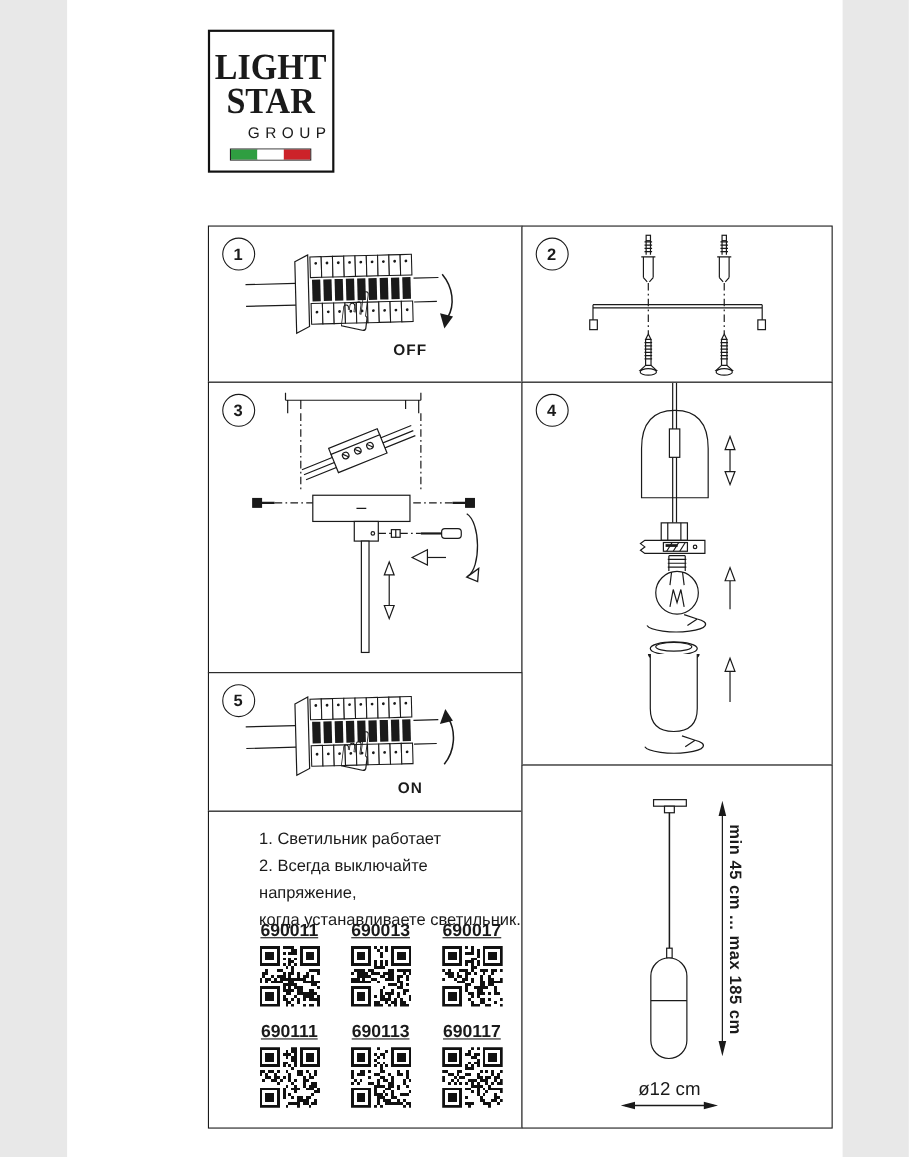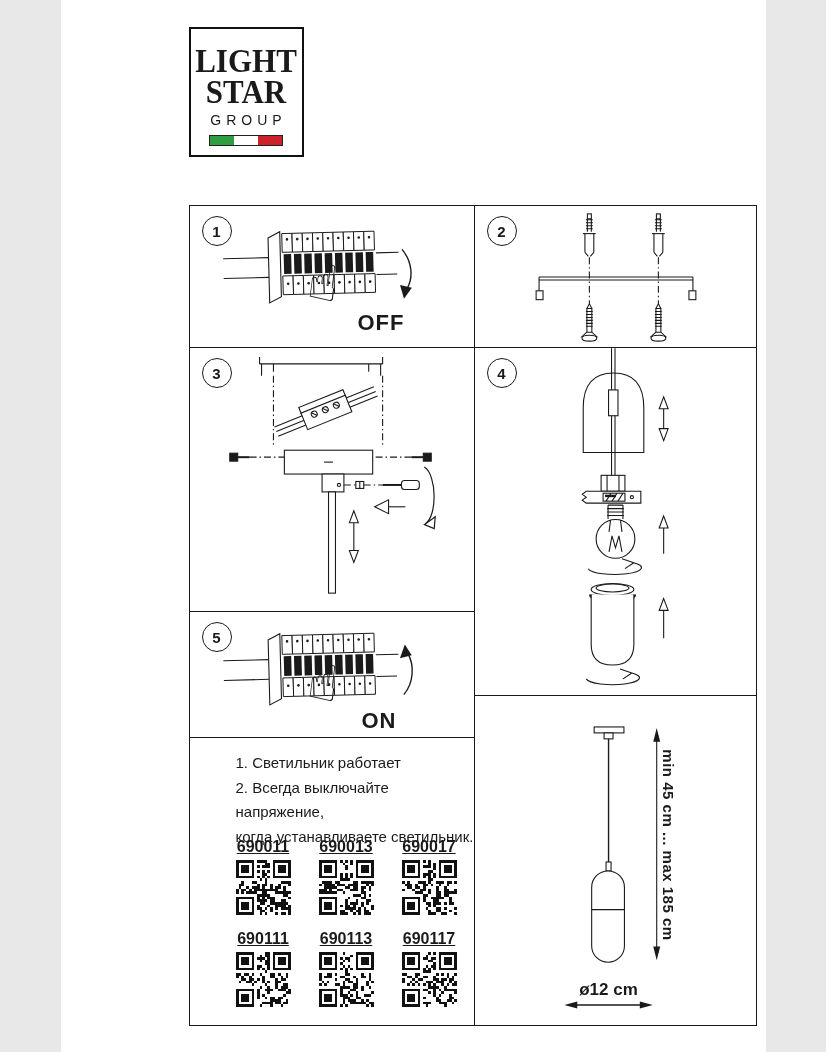--- a/index.html
+++ b/index.html
@@ -8,41 +8,41 @@
   .panel{position:absolute;border:1px solid #1a1a1a;box-sizing:border-box;background:#fff;}
   .badge{position:absolute;left:12px;top:10px;width:28px;height:28px;border:1.6px solid #1a1a1a;
          border-radius:50%;display:flex;align-items:center;justify-content:center;
          font-weight:bold;font-size:15px;background:#fff;z-index:3;}
   .fill{position:absolute;left:0;top:0;width:100%;height:100%;}
   
   .logo{position:absolute;left:128px;top:27px;width:115px;height:130px;border:2px solid #111;
         box-sizing:border-box;text-align:center;padding-top:16px;}
   .logo-serif{font-family:"Liberation Serif",serif;font-weight:bold;font-size:31px;line-height:31px;
         letter-spacing:0px;transform:scaleY(1.08);}
-  .logo-group{font-size:14px;letter-spacing:5px;margin-top:5px;padding-left:5px;}
+  .logo-group{font-size:14px;letter-spacing:5px;margin-top:5px;padding-left:5px;text-align:right;}
   .flag{width:72px;height:9px;border:1px solid #222;margin:7px auto 0;display:flex;}
   .flag span{flex:1;}
   
   .hdr{position:absolute;right:126px;top:24px;text-align:right;font-weight:bold;}
   .hdr-line{font-size:19px;line-height:29px;letter-spacing:0.4px;}
   .hdr-instr{margin-top:35px;font-size:21px;line-height:28px;letter-spacing:1px;}
   
   .hand{position:absolute;font-family:"DejaVu Sans",sans-serif;color:#1a1a1a;line-height:1;z-index:2;}
-  .swlabel{position:absolute;font-weight:bold;font-size:22px;letter-spacing:1px;}
+  .swlabel{position:absolute;font-weight:bold;font-size:14px;letter-spacing:1px;}
   
   .notes{position:absolute;left:46px;top:13px;font-size:15px;line-height:24.5px;}
   .qr-group{position:absolute;display:grid;grid-template-columns:repeat(3,55px);column-gap:28px;text-decoration:underline;}
   .qr-label{height:22px;font-weight:bold;font-size:16px;text-align:center;letter-spacing:0px;}
   .qr-box{width:55px;height:55px;}
   .qr-box svg{width:100%;height:100%;shape-rendering:crispEdges;}
   
   .dim-v{position:absolute;width:240px;height:16px;left:74px;top:141px;text-align:center;
          font-weight:bold;font-size:15px;letter-spacing:0.5px;transform:rotate(90deg);}
   .dim-h{position:absolute;left:74px;top:284px;width:120px;text-align:center;
-         font-weight:bold;font-size:17px;}
+         font-weight:normal;font-size:17px;}
 </style>
 </head>
 <body>
 
 <svg width="0" height="0" style="position:absolute" aria-hidden="true">
   <defs>
     <g id="brk-mod" stroke="#1a1a1a" fill="none" stroke-width="1">
       <rect x="0" y="0" width="10.4" height="19" fill="#fff"></rect>
       <circle cx="5.2" cy="6" r="1.3" fill="#1a1a1a" stroke="none"></circle>
       <rect x="1.4" y="21" width="7.6" height="20" fill="#1a1a1a" stroke="none"></rect>

